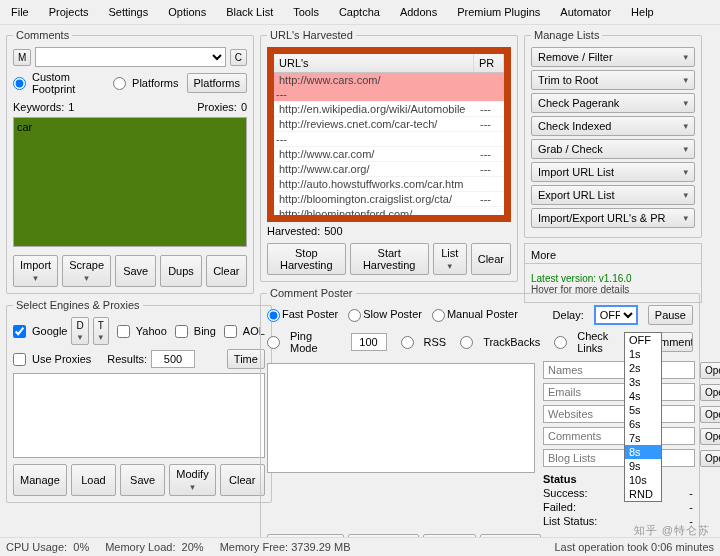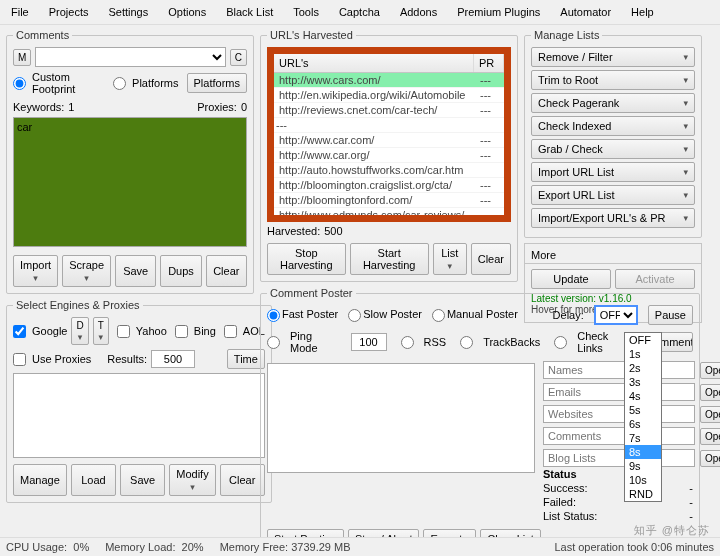--- a/index.html
+++ b/index.html
@@ -21,35 +21,35 @@
   .ta { background: #4d7c0f; border: 1px solid #a9a9a9; width: 100%; resize: none; padding: 3px; }
   .radio, .check { margin-right: 2px; vertical-align: middle; }
   .lab { cursor: default; }
   .url-table { border: 7px solid #c2410c; background: #fff; width: 100%; height: 175px; overflow: hidden; }
   .url-head { display: flex; background: linear-gradient(#f7f7f7,#e8e8e8); border-bottom: 1px solid #c5c5c5; }
   .url-head div { padding: 3px 5px; border-right: 1px solid #dcdcdc; }
   .url-body { overflow-y: scroll; height: 154px; }
   .url-row { display: flex; color: #444; border-bottom:1px solid #f3f3f3; }
   .url-row div:first-child { flex: 1; padding: 1px 5px; white-space: nowrap; overflow: hidden; }
   .url-row div:last-child { width: 26px; text-align: left; padding: 1px 2px; }
-  .url-row-sel { background: #86efac; }
+  .url-row-sel { background: #fca5a5; flex-direction: column; }
   .mlbtn { display: flex; justify-content: space-between; align-items: center; background: linear-gradient(#f7f7f7,#e4e4e4); border: 1px solid #a9a9a9; border-radius: 2px; padding: 3px 6px; margin-bottom: 3px; cursor: pointer; }
   .mlbtn .arw { font-size: 9px; color:#555; }
   .more-box { border:1px solid #c5c5c5; padding: 5px 6px 7px 6px; border-top:none; }
   .latest { color: #008000; font-size: 10px; margin-top: 4px; }
   .hover-det { color: #444; font-size: 10px; }
   .status-bar { position: absolute; bottom: 0; left: 0; right: 0; padding: 3px 6px; display: flex; gap: 16px; color: #444; background:#f0f0f0; border-top:1px solid #ddd;}
   .status-bar .spacer { flex:1; }
   .sep-row { display:flex; gap:4px; }
   .poster-radios { display:flex; gap:10px; margin-bottom:5px; align-items:center; }
   .poster-row2 { display:flex; gap:8px; align-items:center; margin-bottom:5px;}
   .right-inputs { display:flex; flex-direction:column; gap:4px; margin-top:2px;}
   .input-line { display:flex; gap:5px; align-items:center; }
   .input-line input.txt { flex:1; height:18px; }
-  .status-block { }
+  .status-block { margin-top:5px; }
   .status-block div { display:flex; justify-content:space-between; padding:1px 0; }
   .dropdown-pop { position:absolute; top:332px; left:624px; width:38px; background:#fff; border:1px solid #767676; z-index:50; }
   .dropdown-pop div { padding:1px 4px; cursor:default; }
   .dropdown-pop div.selopt { background:#3399ff; color:#fff; }
   .big-area { background:#fff; border:1px solid #a9a9a9; width:100%; height:85px; margin-top:4px;}
   .watermark { position:absolute; right:10px; bottom:18px; color:#999; font-size:11px; letter-spacing:1px;}
   .btn-wide { flex:1; }
   .flex1 { flex:1; }
   .keywords-area { height:130px; }
 </style>
@@ -318,24 +318,20 @@
             <span>Import/Export URL's &amp; PR</span>
             <span class="arw">▾</span>
           </div>
         </div>
     </fieldset>
     <div>
       <div style="border:1px solid #c5c5c5;padding:5px 6px 2px 6px">
         <span class="lab">More</span>
       </div>
       <div class="more-box">
-        <div class="sep-row">
-          <button class="btn btn-wide">Update</button>
-          <button class="btn btn-wide" style="color:#999">Activate</button>
-        </div>
         <div class="latest">Latest version: v1.16.0</div>
         <div class="hover-det">Hover for more details</div>
       </div>
     </div>
   </div>
 </div>
 
 <div class="dropdown-pop">
     <div>OFF</div>
     <div>1s</div>

